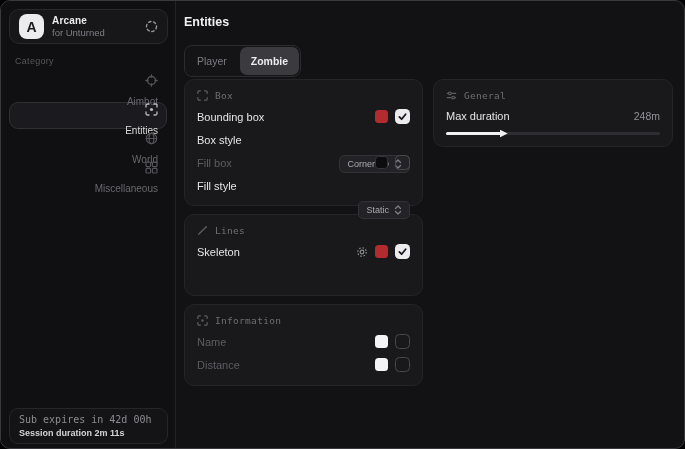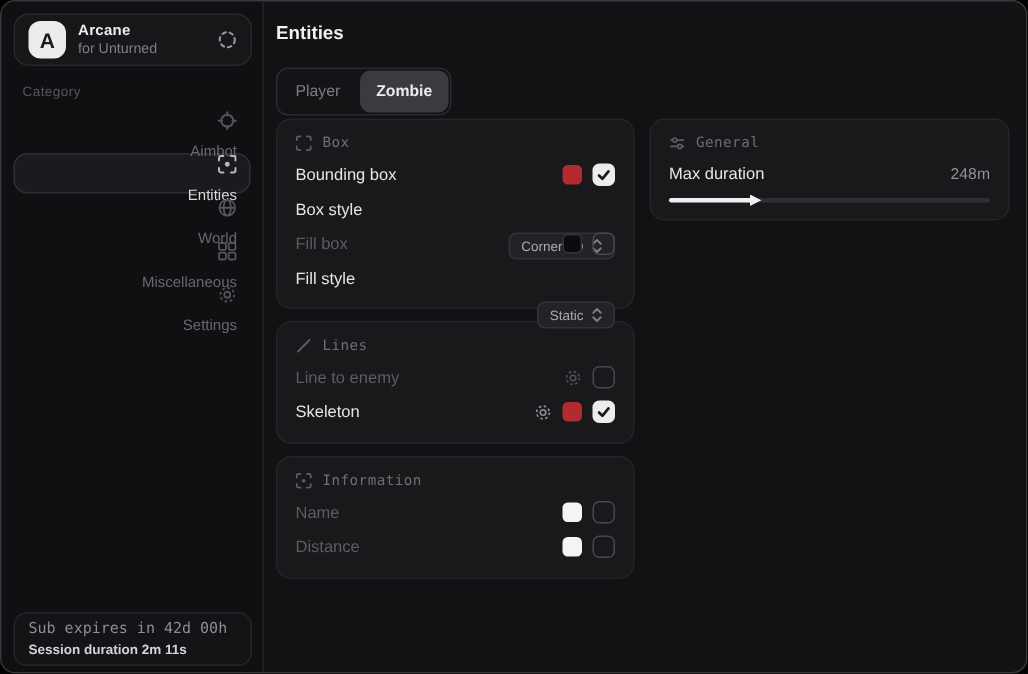--- a/index.html
+++ b/index.html
@@ -157,29 +157,20 @@
         <span class="ni">
           <svg width="13" height="13" viewBox="0 0 13 13" fill="none" stroke="currentColor" stroke-width="1.2">
               <rect x="1" y="1" width="4.6" height="4.6" rx="1"></rect>
               <rect x="7.4" y="1" width="4.6" height="4.6" rx="1"></rect>
               <rect x="1" y="7.4" width="4.6" height="4.6" rx="1"></rect>
               <rect x="7.4" y="7.4" width="4.6" height="4.6" rx="1"></rect>
             </svg>
         </span>
         <span>Miscellaneous</span>
       </div>
-      <div class="nav-item">
-        <span class="ni">
-          <svg width="13" height="13" viewBox="0 0 13 13" fill="none" stroke="currentColor" stroke-width="1.2">
-              <circle cx="6.5" cy="6.5" r="2"></circle>
-              <circle cx="6.5" cy="6.5" r="4.6" stroke-dasharray="1.8 1.8"></circle>
-            </svg>
-        </span>
-        <span>Settings</span>
-      </div>
     </nav>
 
     <div class="footer-card">
       <div class="sub-line">Sub expires in 42d 00h</div>
       <div class="session-line">Session duration 2m 11s</div>
     </div>
   </aside>
 
   <main class="main">
     <h1 class="page-title">Entities</h1>
@@ -252,32 +243,20 @@
       </section>
 
       <section class="card" style="height:82px">
         <div class="card-header">
           <span class="hi">
             <svg width="11" height="11" viewBox="0 0 13 13" fill="none" stroke="currentColor" stroke-width="1.5" stroke-linecap="round">
                 <line x1="2" y1="11" x2="11" y2="2"></line>
               </svg>
           </span>
           <span>Lines</span>
-        </div>
-        <div class="row">
-          <span class="row-label dim">Line to enemy</span>
-          <div class="row-controls">
-            <span class="row-gear dim">
-              <svg width="12" height="12" viewBox="0 0 13 13" fill="none" stroke="currentColor" stroke-width="1.2">
-                  <circle cx="6.5" cy="6.5" r="2"></circle>
-                  <circle cx="6.5" cy="6.5" r="4.6" stroke-dasharray="1.8 1.8"></circle>
-                </svg>
-            </span>
-            <span class="checkbox unchecked"></span>
-          </div>
         </div>
         <div class="row">
           <span class="row-label">Skeleton</span>
           <div class="row-controls">
             <span class="row-gear lit">
               <svg width="12" height="12" viewBox="0 0 13 13" fill="none" stroke="currentColor" stroke-width="1.2">
                   <circle cx="6.5" cy="6.5" r="2"></circle>
                   <circle cx="6.5" cy="6.5" r="4.6" stroke-dasharray="1.8 1.8"></circle>
                 </svg>
             </span>

